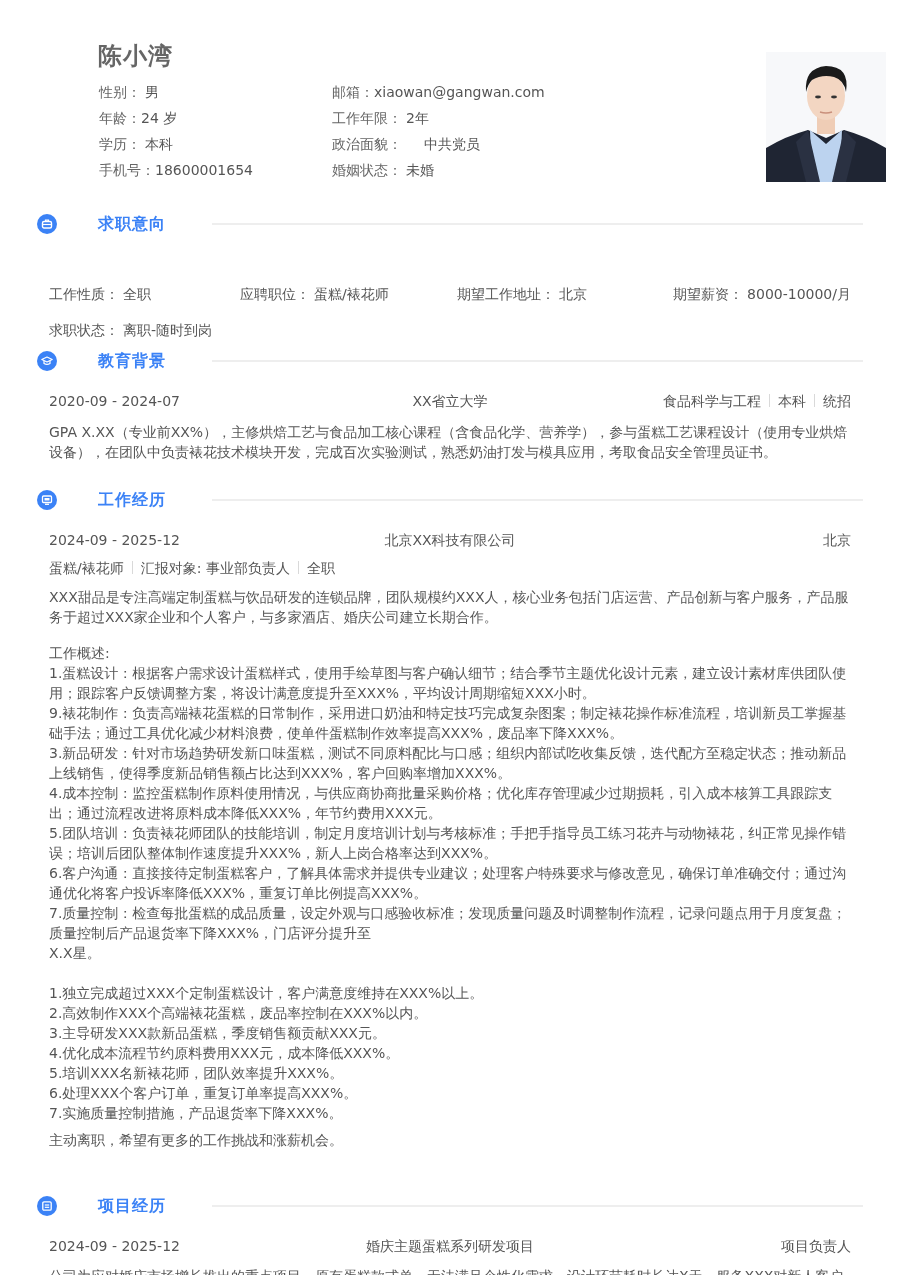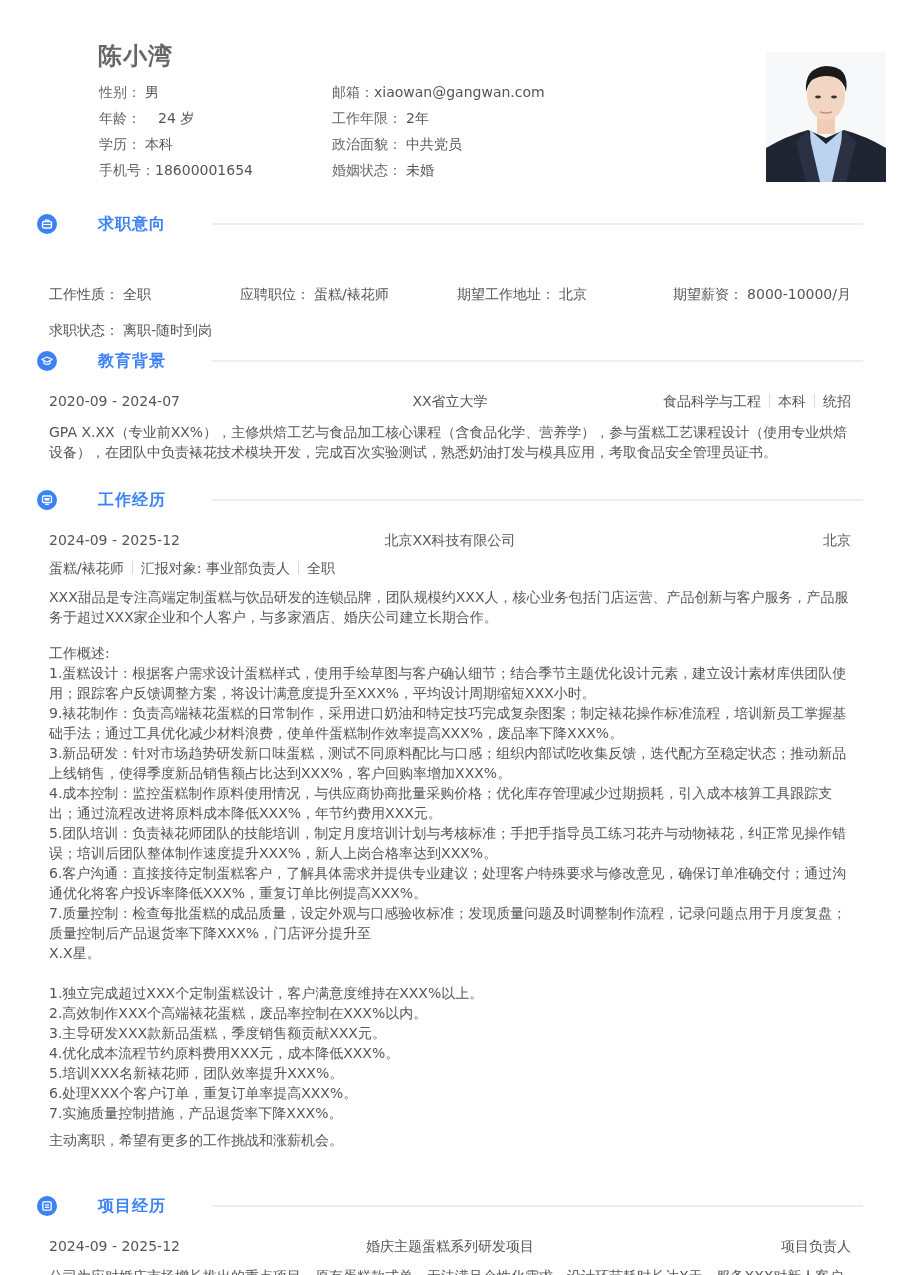--- a/index.html
+++ b/index.html
@@ -55,27 +55,27 @@
 </head>
 <body>
 
 <div class="page">
 
   <div class="header">
     <div class="name">陈小湾</div>
 
     <div>
       <div class="info-cell" style="left:50px; top:84px;"><span class="info-label">性别：</span><span class="info-value" style="margin-left:4px">男</span></div>
-      <div class="info-cell" style="left:50px; top:110px;"><span class="info-label">年龄：</span><span class="info-value" style="margin-left:17px">24 岁</span></div>
+      <div class="info-cell" style="left:50px; top:110px;"><span class="info-label">年龄：</span><span class="info-value" style="margin-left:0">24 岁</span></div>
       <div class="info-cell" style="left:50px; top:136px;"><span class="info-label">学历：</span><span class="info-value" style="margin-left:4px">本科</span></div>
       <div class="info-cell" style="left:50px; top:162px;"><span class="info-label">手机号：</span><span class="info-value">18600001654</span></div>
 
       <div class="info-cell" style="left:283px; top:84px;"><span class="info-label">邮箱：</span><span class="info-value">xiaowan@gangwan.com</span></div>
       <div class="info-cell" style="left:283px; top:110px;"><span class="info-label">工作年限：</span><span class="info-value" style="margin-left:4px">2年</span></div>
-      <div class="info-cell" style="left:283px; top:136px;"><span class="info-label">政治面貌：</span><span class="info-value" style="margin-left:4px">中共党员</span></div>
+      <div class="info-cell" style="left:283px; top:136px;"><span class="info-label">政治面貌：</span><span class="info-value" style="margin-left:22px">中共党员</span></div>
       <div class="info-cell" style="left:283px; top:162px;"><span class="info-label">婚姻状态：</span><span class="info-value" style="margin-left:4px">未婚</span></div>
     </div>
 
     <div class="photo">
       <svg width="120" height="130" viewBox="0 0 120 130">
         <rect width="120" height="130" fill="#f7f8fa"></rect>
 
         <path d="M0 130 L0 96 Q20 84 42 78 L60 86 L78 78 Q100 84 120 96 L120 130 Z" fill="#1f2533"></path>
 
         <path d="M44 78 L60 92 L76 78 L74 130 L46 130 Z" fill="#bcd3ef"></path>

